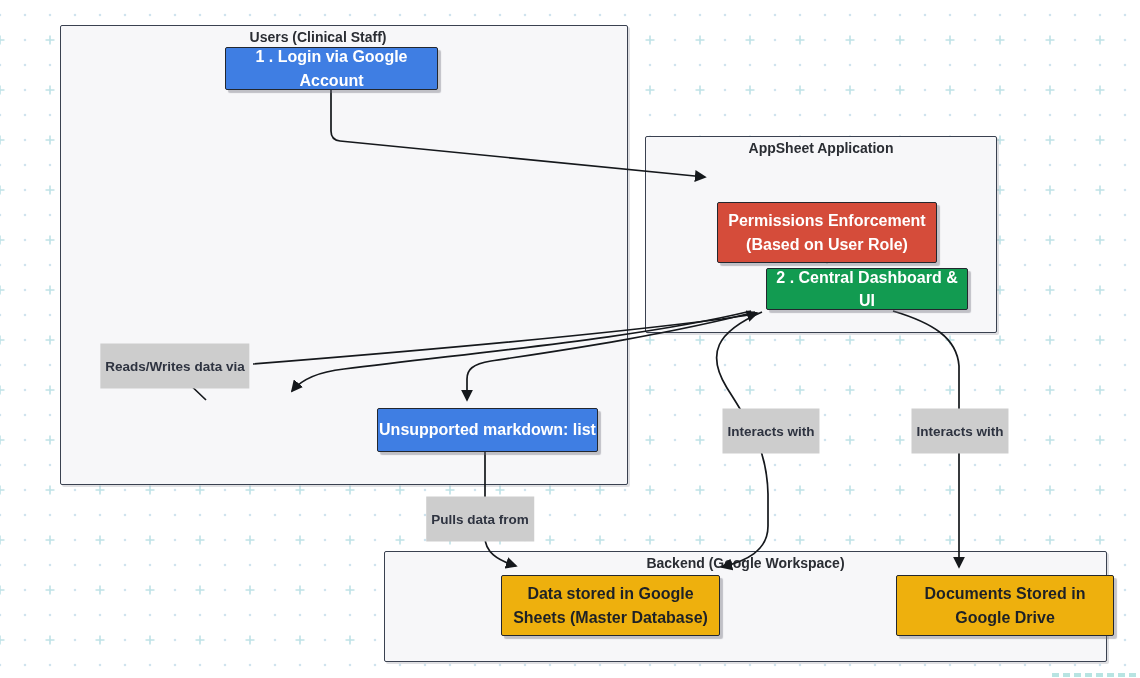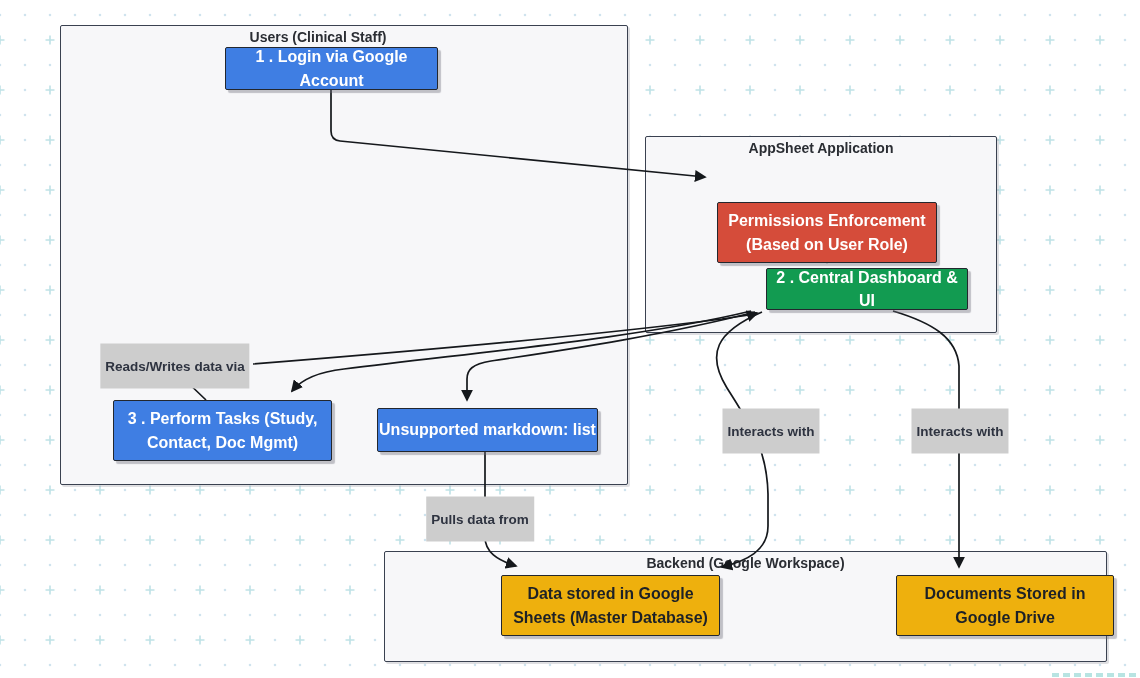--- a/index.html
+++ b/index.html
@@ -99,22 +99,20 @@
 
   <div class="elabel" id="elabel-reads-writes">Reads/Writes data via</div>
   <div class="elabel" id="elabel-pulls-data">Pulls data from</div>
   <div class="elabel" id="elabel-interacts-sheets">Interacts with</div>
   <div class="elabel" id="elabel-interacts-drive">Interacts with</div>
 
   <div class="node blue" id="node-login">1 . Login via Google Account</div>
   <div class="node red" id="node-permissions">Permissions Enforcement
 (Based on User Role)</div>
   <div class="node green" id="node-dashboard">2 . Central Dashboard &amp; UI</div>
-  <div class="node blue" id="node-tasks">3 . Perform Tasks (Study,
-Contact, Doc Mgmt)</div>
   <div class="node blue regular" id="node-list">Unsupported markdown: list</div>
   <div class="node yellow" id="node-sheets">Data stored in Google
 Sheets (Master Database)</div>
   <div class="node yellow" id="node-drive">Documents Stored in
 Google Drive</div>
 
   <div class="squiggle"></div>
 </div>
 
 </body></html>

